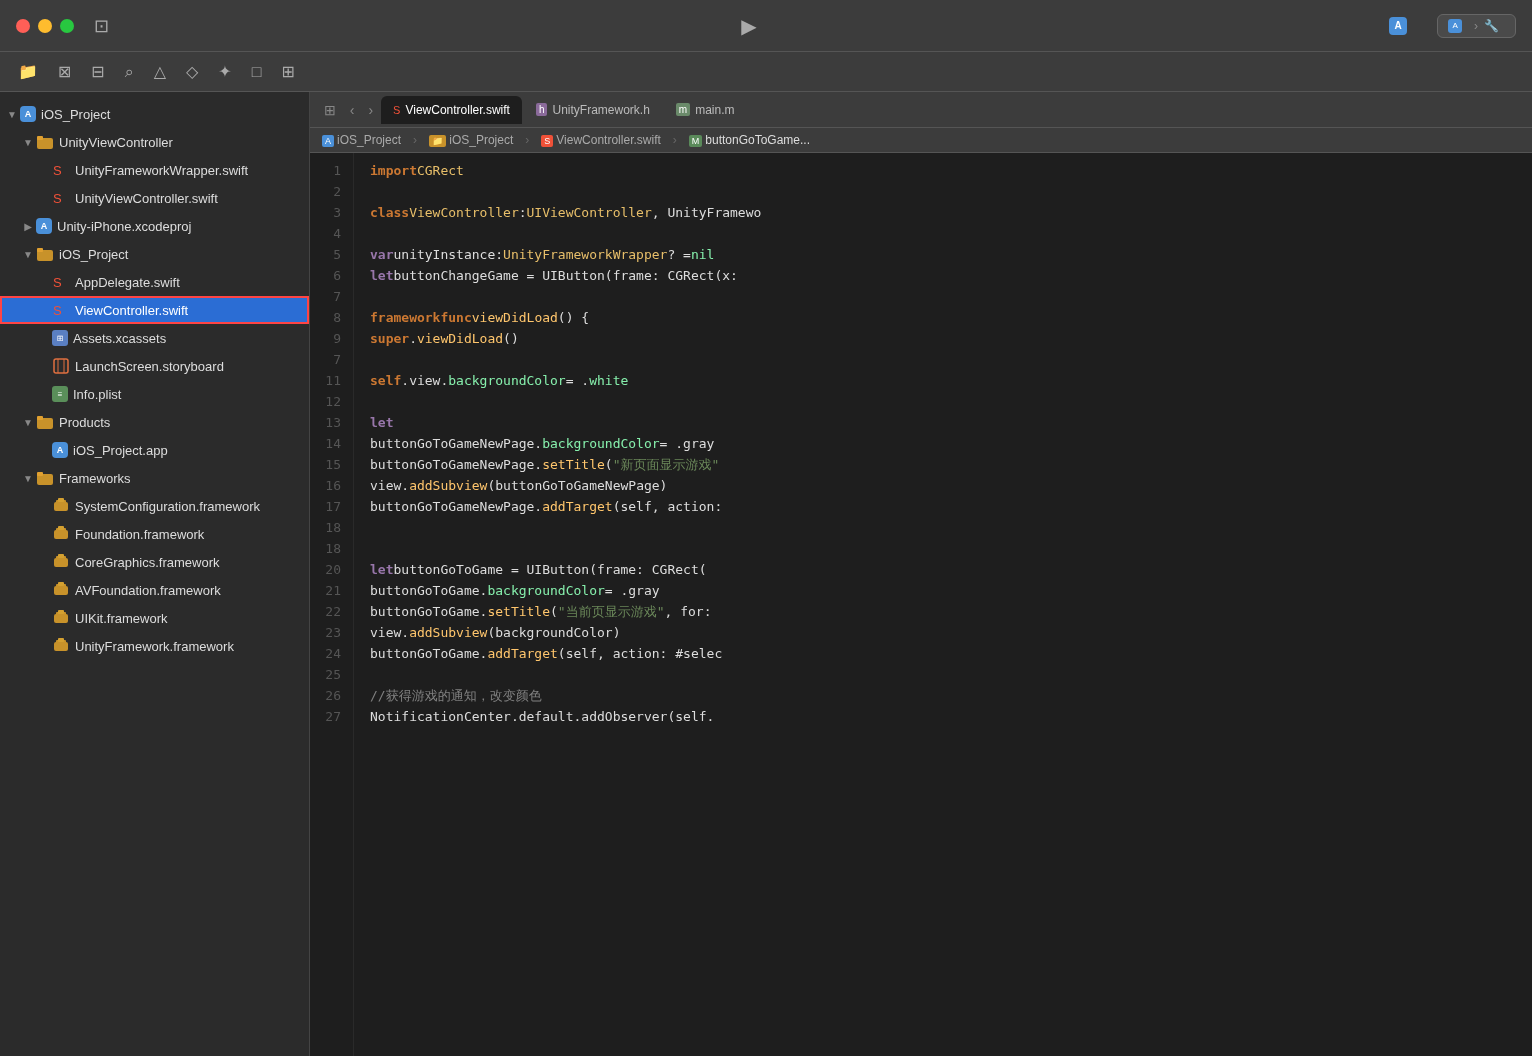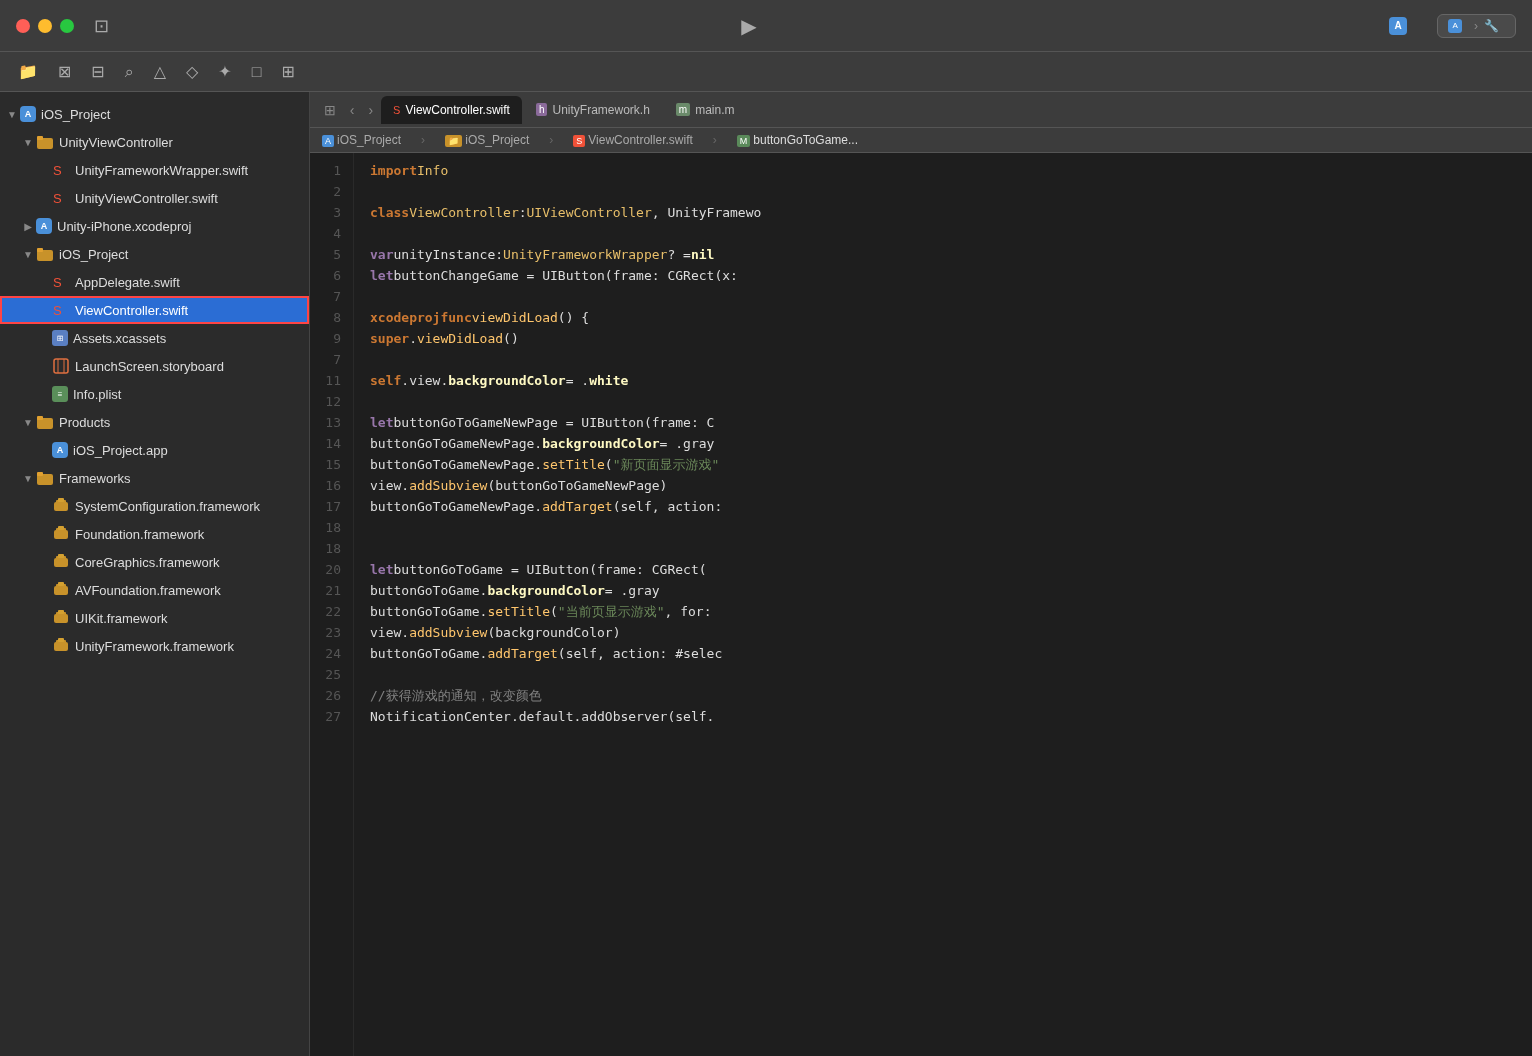--- a/index.html
+++ b/index.html
@@ -230,21 +230,21 @@
       color: #fff;
     }
     .tab-icon { font-size: 11px; }
     .breadcrumb {
       display: flex;
       align-items: center;
       height: 24px;
       padding: 0 12px;
       font-size: 12px;
       color: #888;
-      gap: 20px;
+      gap: 12px;
     }
     .breadcrumb-sep { color: #666; }
     .breadcrumb-item { color: #aaa; }
     .breadcrumb-item.current { color: #ddd; }
 
     
     .code-editor {
       flex: 1;
       overflow-y: auto;
       overflow-x: hidden;
@@ -277,21 +277,21 @@
       color: #ddd;
     }
     .code-line { height: 21px; white-space: nowrap; display: flex; }
 
     
     .kw { color: #cc7832; font-weight: bold; } 
     .kw2 { color: #9876aa; font-weight: bold; }
     .str { color: #6a8759; }
     .comment { color: #808080; }
     .method { color: #ffc66d; }
-    .prop { color: #fef9c3; font-weight: bold; }
+    .prop { color: #86efac; }
     .cn { color: #e8bf6a; } 
   </style>
 </head>
 <body>
 
 <div class="titlebar">
   <div class="traffic-lights">
     <div class="traffic-light tl-red"></div>
     <div class="traffic-light tl-yellow"></div>
     <div class="traffic-light tl-green"></div>
@@ -593,21 +593,21 @@
           <div class="line-num">22</div>
           <div class="line-num">23</div>
           <div class="line-num">24</div>
           <div class="line-num">25</div>
           <div class="line-num">26</div>
           <div class="line-num">27</div>
         </div>
       <div class="code-content" id="code-content-container">
           <div class="code-line">
             <span class="kw">import </span>
-            <span class="cn">Info</span>
+            <span class="cn">CGRect</span>
           </div>
           <div class="code-line">&nbsp;</div>
           <div class="code-line">
             <span class="kw">class </span>
             <span class="cn">ViewController</span>
             <span>: </span>
             <span class="cn">UIViewController</span>
             <span>, UnityFramewo</span>
           </div>
           <div class="code-line">&nbsp;</div>
@@ -621,21 +621,21 @@
             <span class="prop">nil</span>
           </div>
           <div class="code-line">
             <span>    </span>
             <span class="kw2">let </span>
             <span>buttonChangeGame = UIButton(frame: CGRect(x:</span>
           </div>
           <div class="code-line">&nbsp;</div>
           <div class="code-line">
             <span>    </span>
-            <span class="kw">xcodeproj </span>
+            <span class="kw">framework </span>
             <span class="kw">func </span>
             <span class="method">viewDidLoad</span>
             <span>() {</span>
           </div>
           <div class="code-line">
             <span>        </span>
             <span class="kw">super</span>
             <span>.</span>
             <span class="method">viewDidLoad</span>
             <span>()</span>
@@ -646,21 +646,20 @@
             <span class="kw">self</span>
             <span>.view.</span>
             <span class="prop">backgroundColor</span>
             <span> = .</span>
             <span class="prop">white</span>
           </div>
           <div class="code-line">&nbsp;</div>
           <div class="code-line">
             <span>        </span>
             <span class="kw2">let </span>
-            <span>buttonGoToGameNewPage = UIButton(frame: C</span>
           </div>
           <div class="code-line">
             <span>        </span>
             <span>buttonGoToGameNewPage.</span>
             <span class="prop">backgroundColor</span>
             <span> = .gray</span>
           </div>
           <div class="code-line">
             <span>        </span>
             <span>buttonGoToGameNewPage.</span>

